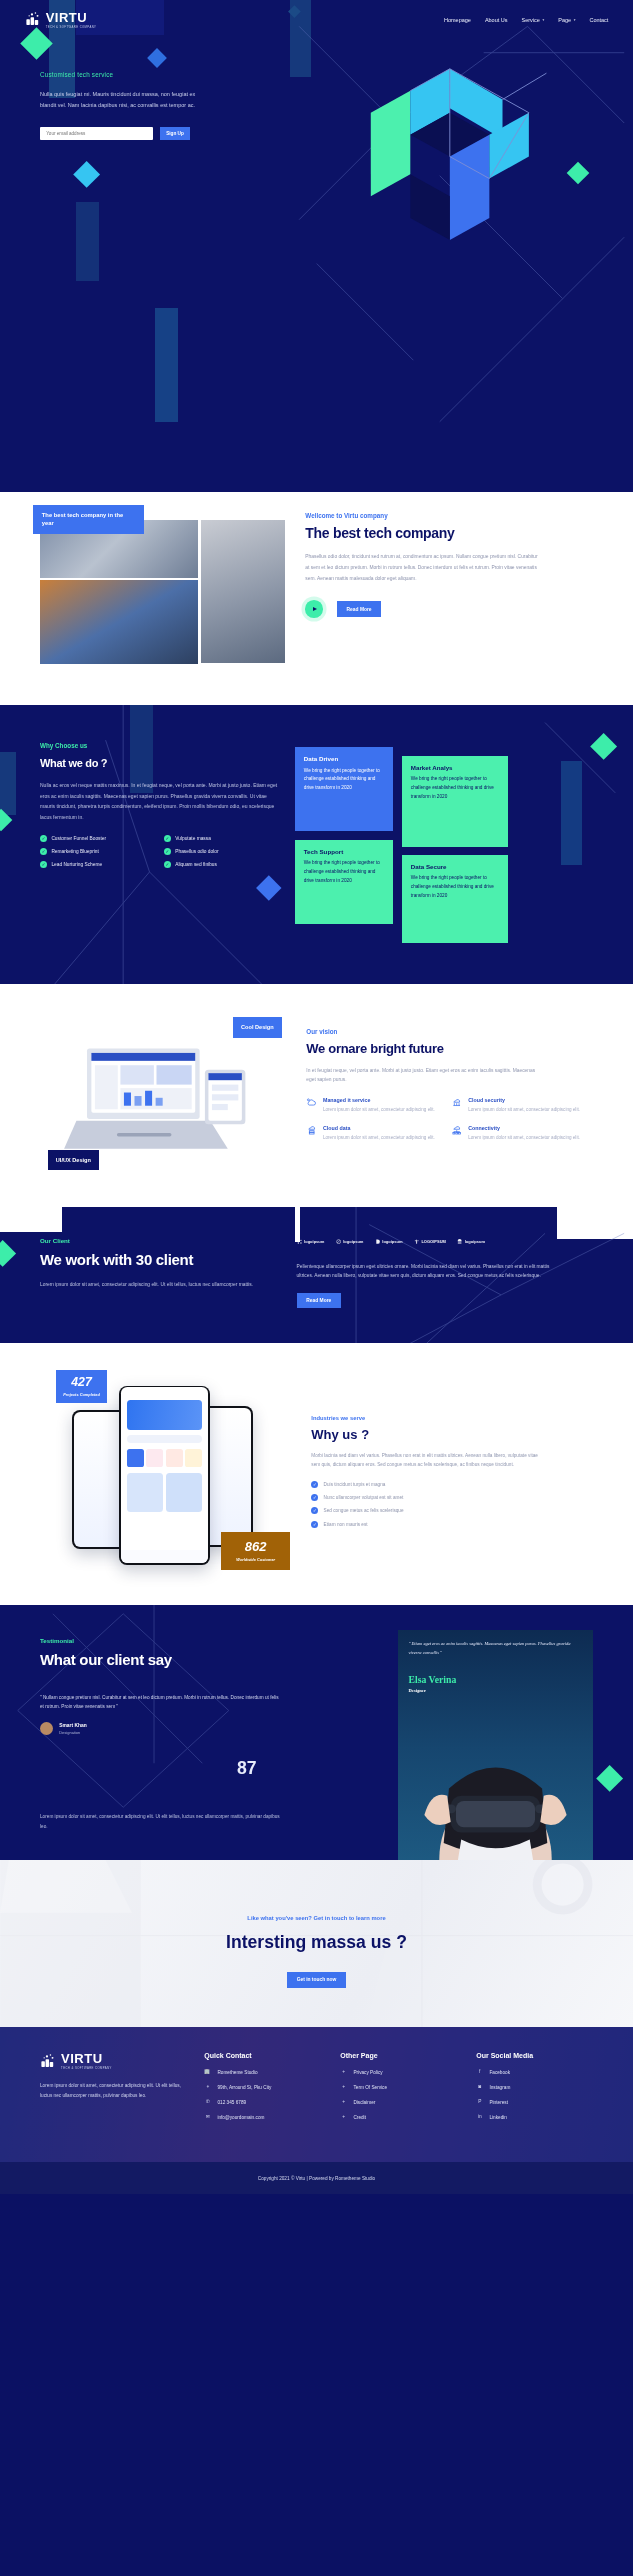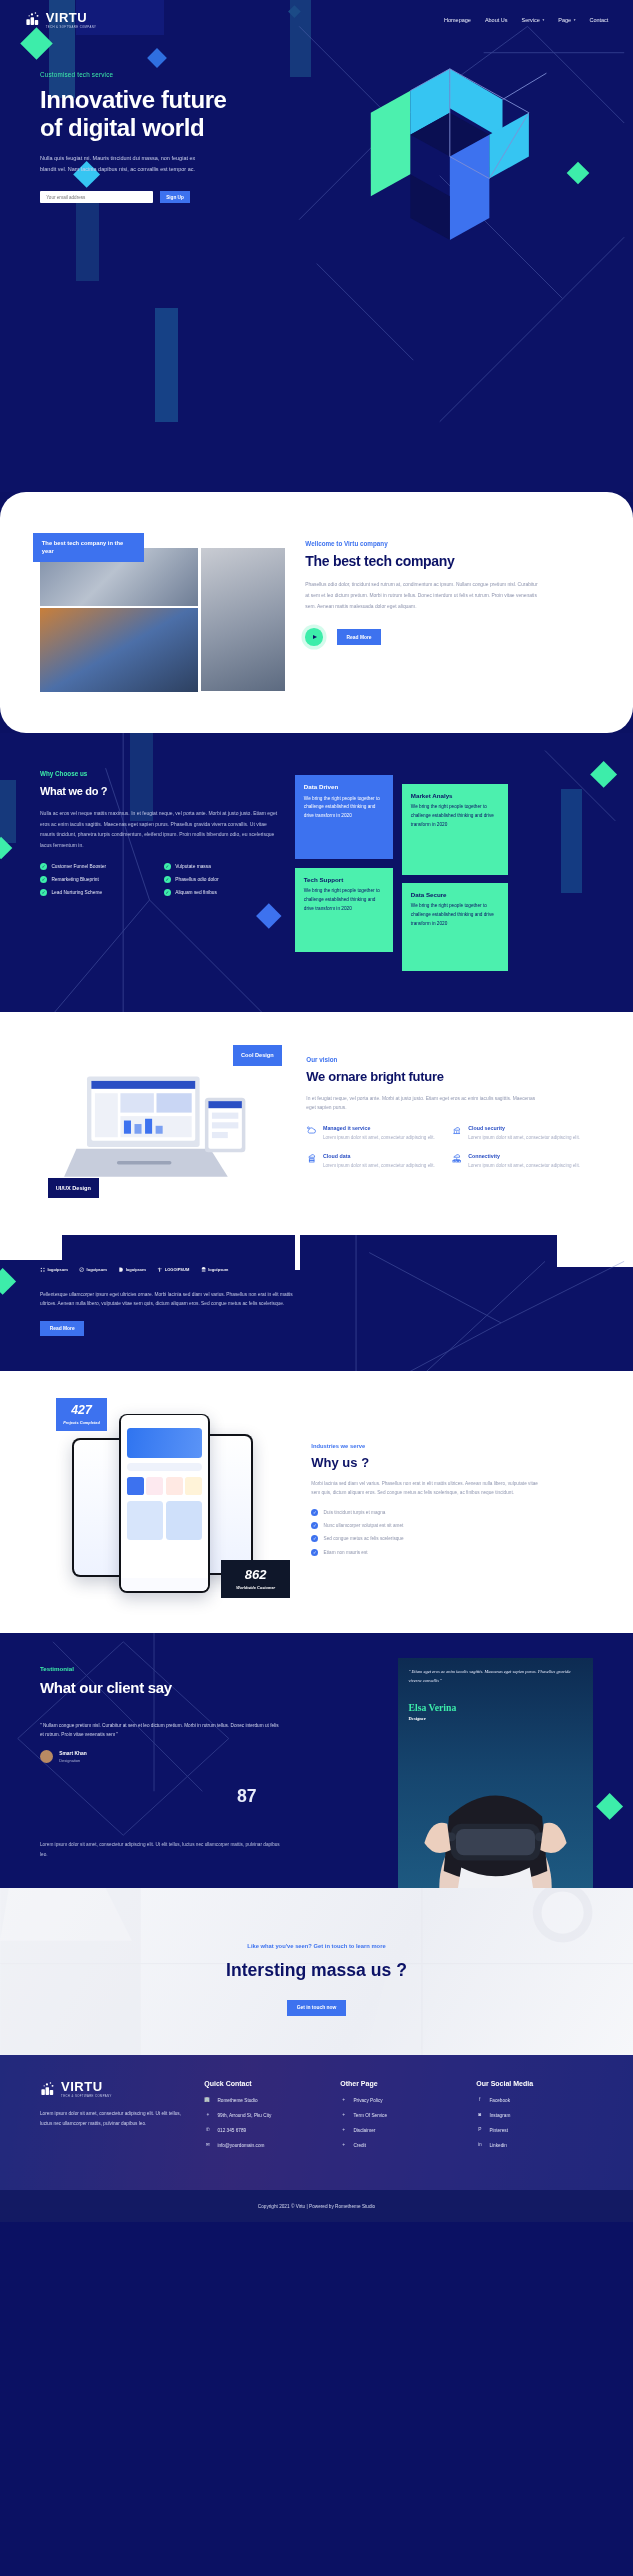--- a/index.html
+++ b/index.html
@@ -41,21 +41,21 @@
   .heroPara { margin-top:11.4px; font-size:5.5px; line-height:2.0; color:#c9cfeb; max-width:167px; }
   .heroForm { margin-top:16px; display:flex; gap:7px; }
   .heroForm input { width:113px; height:12.3px; border:0; border-radius:0.9px; background:#fff;
                     padding:0 6.2px; font-size:4.6px; color:#6b7494; font-family:"Liberation Sans",sans-serif; }
   .heroForm button { width:30px; height:12.3px; border:0; background:#3d72ef; color:#fff;
                      font-size:4.7px; font-weight:bold; cursor:pointer; font-family:"Liberation Sans",sans-serif; }
 
   .heroArt { position:absolute; right:69px; top:51px; width:202px; height:220px; z-index:4; }
 
   
-  .about { background:#fff; padding:44px 0 30px 0; position:relative;border-radius:26px; }
+  .about { background:#fff; padding:16px 0 30px 0; position:relative; }
   .aboutWrap { display:flex; gap:19.3px; padding:0 40px; }
   .aboutImgs { position:relative; width:246px; height:167px; }
   .aboutBadge { position:absolute; left:-7px; top:-3.5px; z-index:4; background:#3d72ef; color:#fff;
                 font-size:5.8px; font-weight:bold; line-height:1.5; padding:6.2px 8.8px; width:111px; }
   .ph { position:absolute; background-size:cover; background-position:center; }
   .phA { left:0; top:12.3px; width:158px; height:58px; }
   .phB { left:0; top:72px; width:158px; height:84px; }
   .phC { left:161px; top:12.3px; width:84px; height:143px; }
   .aboutTxt { width:281px; padding-top:3.5px; }
   .secEyebrow { color:#3d72ef; font-size:6.3px; font-weight:bold; margin-bottom:6.2px; }
@@ -135,21 +135,21 @@
   .clRight .btnBlue { margin-top:12.3px; }
 
   
   .why { background:#fff; padding:30px 0 30px 0; position:relative; }
   .whyWrap { display:flex; gap:12.3px; padding:0 35px; }
   .phones { position:relative; width:264px; height:202px;font-style:italic; }
   .statTop { position:absolute; left:21px; top:-3.5px; z-index:6; background:#3d72ef; color:#fff;
              width:51px; padding:6.2px 5.3px; text-align:center; }
   .statTop .n { font-size:12.3px; font-weight:bold; line-height:1; }
   .statTop .l { font-size:3.9px; font-weight:bold; margin-top:3.5px; }
-  .statBot { position:absolute; right:8.8px; bottom:5.3px; z-index:6; background:#0f172a; color:#fff;
+  .statBot { position:absolute; right:8.8px; bottom:5.3px; z-index:6; background:#a16207; color:#fff;
              width:69px; padding:8px 5.3px; text-align:center; }
   .statBot .n { font-size:13px; font-weight:bold; line-height:1; }
   .statBot .l { font-size:3.9px; font-weight:bold; margin-top:3.5px; }
   .phone { position:absolute; border-radius:8px; background:#101218; box-shadow:0 5.3px 16px rgba(20,30,70,.22); }
   .phScreen { position:absolute; inset:1.8px; border-radius:6.2px; overflow:hidden; background:#fff; }
   .whyTxt { width:264px; padding-top:42px; }
   .whyEyebrow { color:#3d72ef; font-size:5.8px; font-weight:bold; margin-bottom:6.2px; }
   .whyTitle { color:#0c1266; font-size:13px; font-weight:bold; }
   .whyPara { margin-top:8.8px; font-size:4.7px; line-height:1.95; color:#9097b0; max-width:230px; }
   .whyList { margin-top:11.4px; display:flex; flex-direction:column; gap:6.2px; }
@@ -278,21 +278,20 @@
       <polygon points="145,95 190,70 190,120 145,145" fill="#36c5f2"></polygon>
       <g stroke="#7f8fd6" stroke-width="1" fill="none">
         <path d="M100 20 L190 70 L145 145 L100 120 Z"></path>
           <path d="M55 45 L100 20"></path>
           <path d="M160 55 L210 25"></path>
       </g>
     </svg>
 
     <div class="heroInner">
       <div class="eyebrow">Customised tech service</div>
-      <h1 class="heroTitle">Innovative future of digital world</h1>
       <p class="heroPara">Nulla quis feugiat mi. Mauris tincidunt dui massa, non feugiat ex blandit vel. Nam lacinia dapibus nisi, ac convallis est tempor ac.</p>
       <form class="heroForm">
         <input type="text" placeholder="Your email address" style="">
         <button>Sign Up</button>
       </form>
     </div>
   </section>
 
   <section class="about">
     <div class="aboutWrap">
@@ -474,20 +473,25 @@
     <div class="cd cd1"></div>
     <svg style="position:absolute;right:0;top:0;width:299px;height:167px;opacity:.45" viewBox="0 0 340 190">
       <g stroke="#6576c0" stroke-width="1" fill="none">
         <path d="M40 20 L190 100 L40 180"></path>
           <path d="M190 100 L330 30"></path>
           <path d="M100 160 L240 30"></path>
           <path d="M25 0 L25 190"></path>
       </g>
     </svg>
     <div class="clientWrap">
+      <div class="clLeft">
+        <div class="clEyebrow">Our Client</div>
+        <h2 class="clTitle">We work with 30 client</h2>
+        <p class="clPara">Lorem ipsum dolor sit amet, consectetur adipiscing elit. Ut elit tellus, luctus nec ullamcorper mattis.</p>
+      </div>
       <div class="clRight">
         <div class="logoRow">
           <div class="logoItem">
             <svg class="g" viewBox="0 0 24 24" fill="#fff">
                 <circle cx="6" cy="6" r="3"></circle>
                 <circle cx="18" cy="6" r="3"></circle>
                 <circle cx="6" cy="18" r="3"></circle>
                 <circle cx="18" cy="18" r="3"></circle>
               </svg>
             <span>logoipsum</span>

